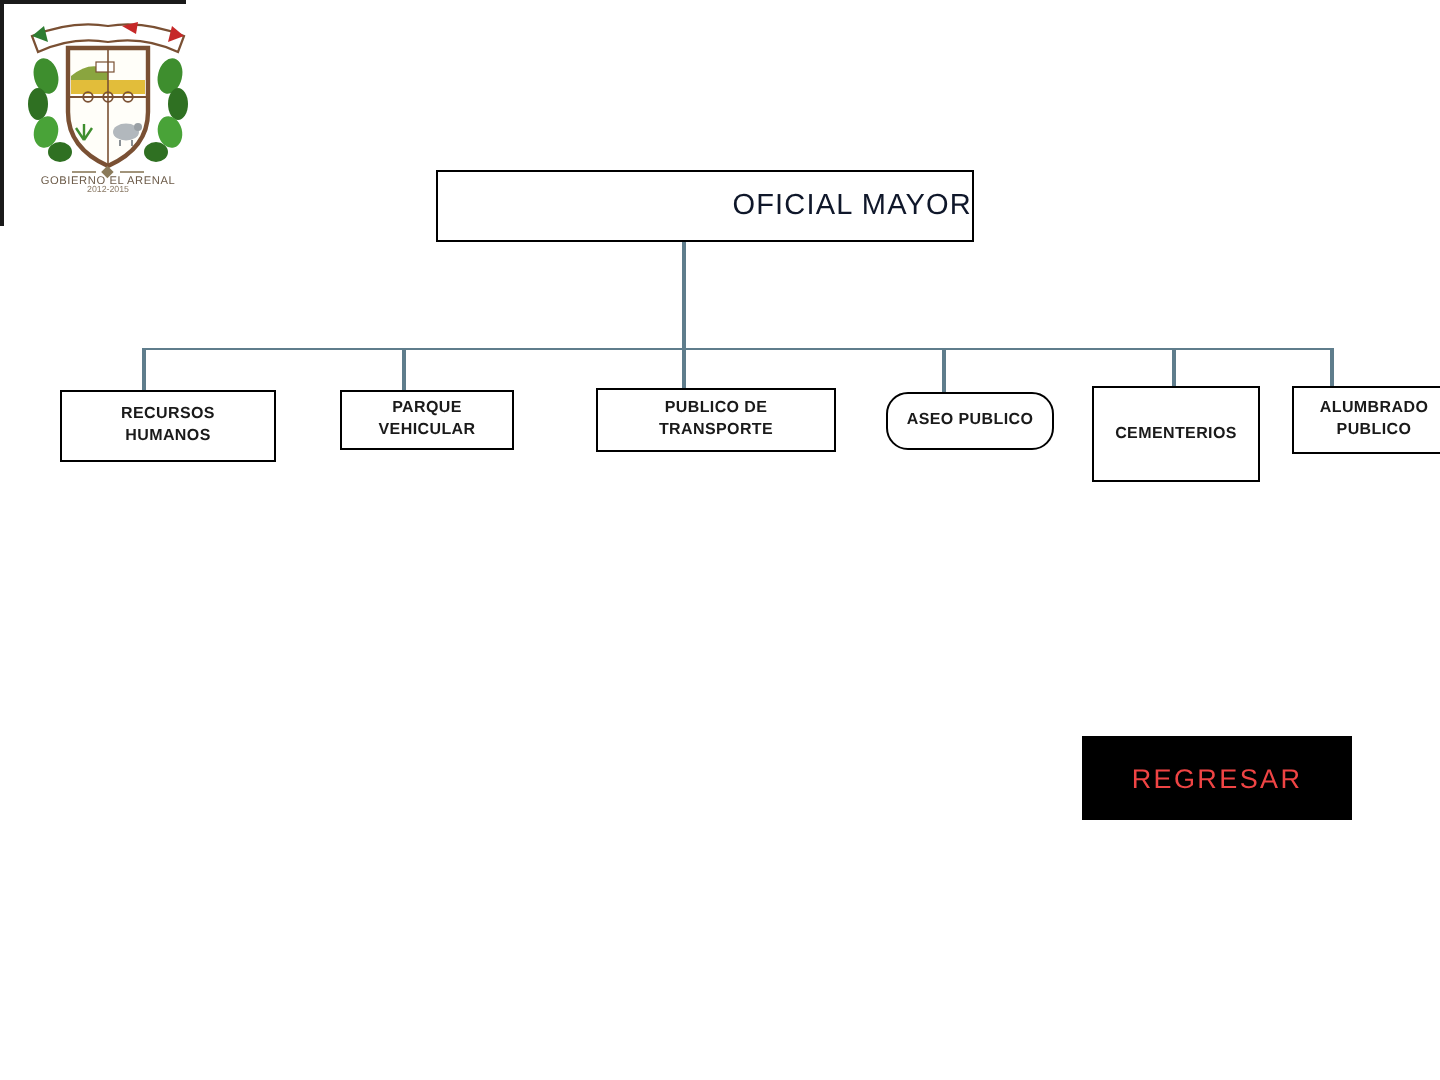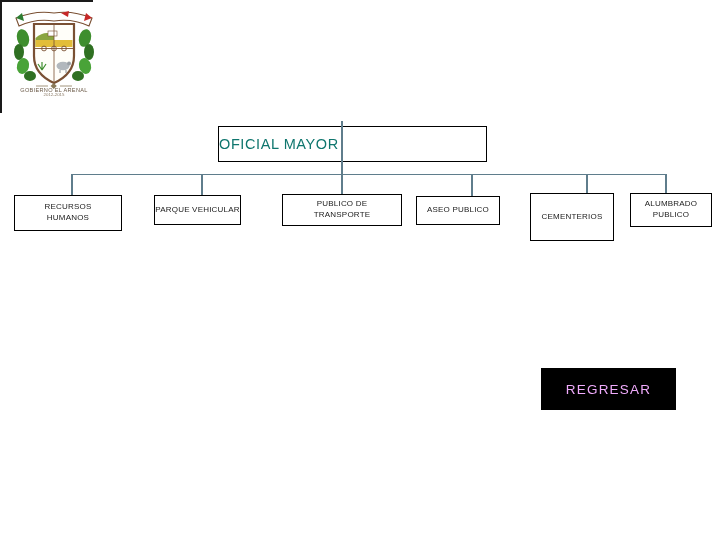--- a/index.html
+++ b/index.html
@@ -18,40 +18,40 @@
 
   
   .logo { position: absolute; left: 6px; top: 4px; width: 96px; height: 92px; }
   .logo svg { width: 100%; height: 100%; display: block; }
   .logo text { font-family: "Liberation Sans", sans-serif; }
 
   
   .root-box {
     position: absolute; left: 218px; top: 85px; width: 269px; height: 36px;
     border: 1.6px solid #000; background: #fff;
-    display: flex; align-items: center; justify-content: flex-start;
-    font-size: 14.5px; letter-spacing: 0.6px; color: #0f766e; margin-top: 41px;
+    display: flex; align-items: center; justify-content: flex-end;
+    font-size: 14.5px; letter-spacing: 0.6px; color: #0f172a;
   }
 
   
   .conn { position: absolute; background: #5f7d8c; }
 
   
   .dept-box {
     position: absolute;
     border: 1.4px solid #000; background: #fff;
     display: flex; align-items: center; justify-content: center;
-    text-align: center; font-size: 8px; font-weight: 400; color: #1a1a1a;
-    line-height: 1.35; white-space: pre-line; letter-spacing: 0.2px;
+    text-align: center; font-size: 8px; font-weight: 700; color: #1a1a1a;
+    line-height: 1.35; white-space: pre-line; letter-spacing: 0.2px; margin-left: 16px;
   }
 
   
   .back-btn {
     position: absolute; left: 541px; top: 368px; width: 135px; height: 42px;
-    background: #000; color: #f0abfc;
+    background: #000; color: #ef4444;
     display: flex; align-items: center; justify-content: center;
     font-size: 13.5px; letter-spacing: 1.2px; cursor: pointer;
     border: 1px solid #000;
   }
 </style>
 </head>
 <body>
 
 <div id="stage">
 
@@ -121,21 +121,21 @@
     <span>RECURSOS
 HUMANOS</span>
   </div>
   <div class="dept-box" style="left:154px; top:195px; width:87px; height:30px;">
     <span>PARQUE VEHICULAR</span>
   </div>
   <div class="dept-box" style="left:282px; top:194px; width:120px; height:32px;">
     <span>PUBLICO DE
 TRANSPORTE</span>
   </div>
-  <div class="dept-box" style="left:416px; top:196px; width:84px; height:29px;">
+  <div class="dept-box" style="left:427px; top:196px; width:84px; height:29px;border-radius:11px;">
     <span>ASEO PUBLICO</span>
   </div>
   <div class="dept-box" style="left:530px; top:193px; width:84px; height:48px;">
     <span>CEMENTERIOS</span>
   </div>
   <div class="dept-box" style="left:630px; top:193px; width:82px; height:34px;">
     <span>ALUMBRADO
 PUBLICO</span>
   </div>
 

